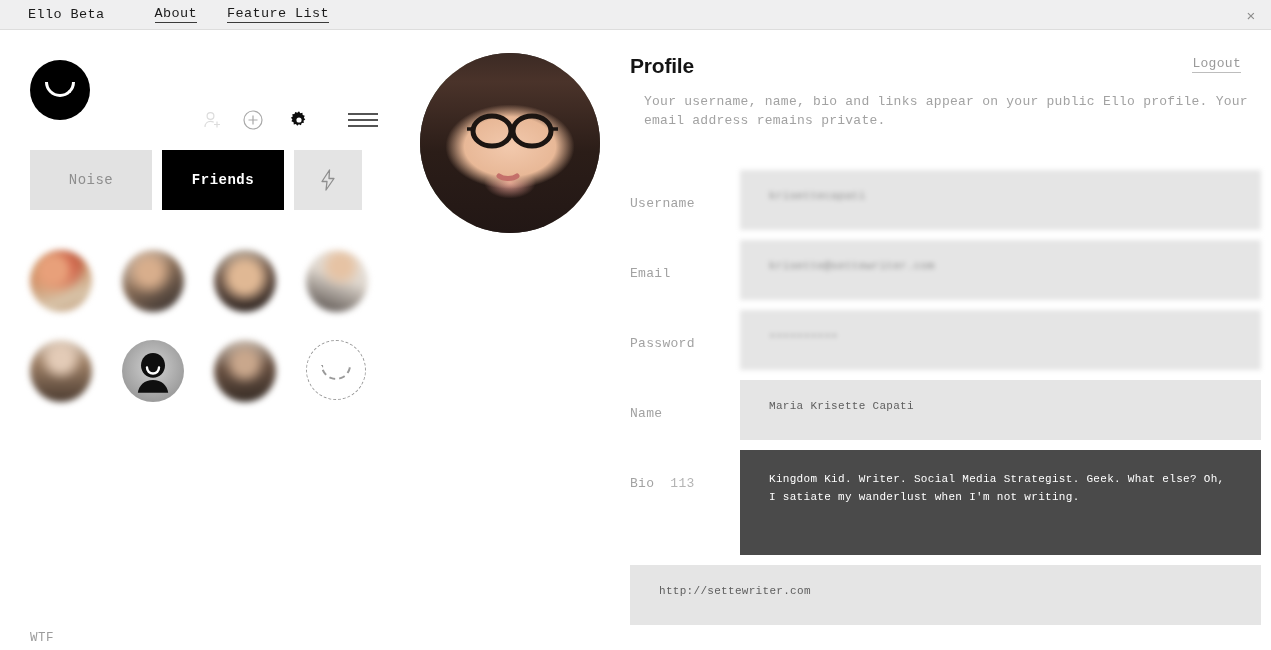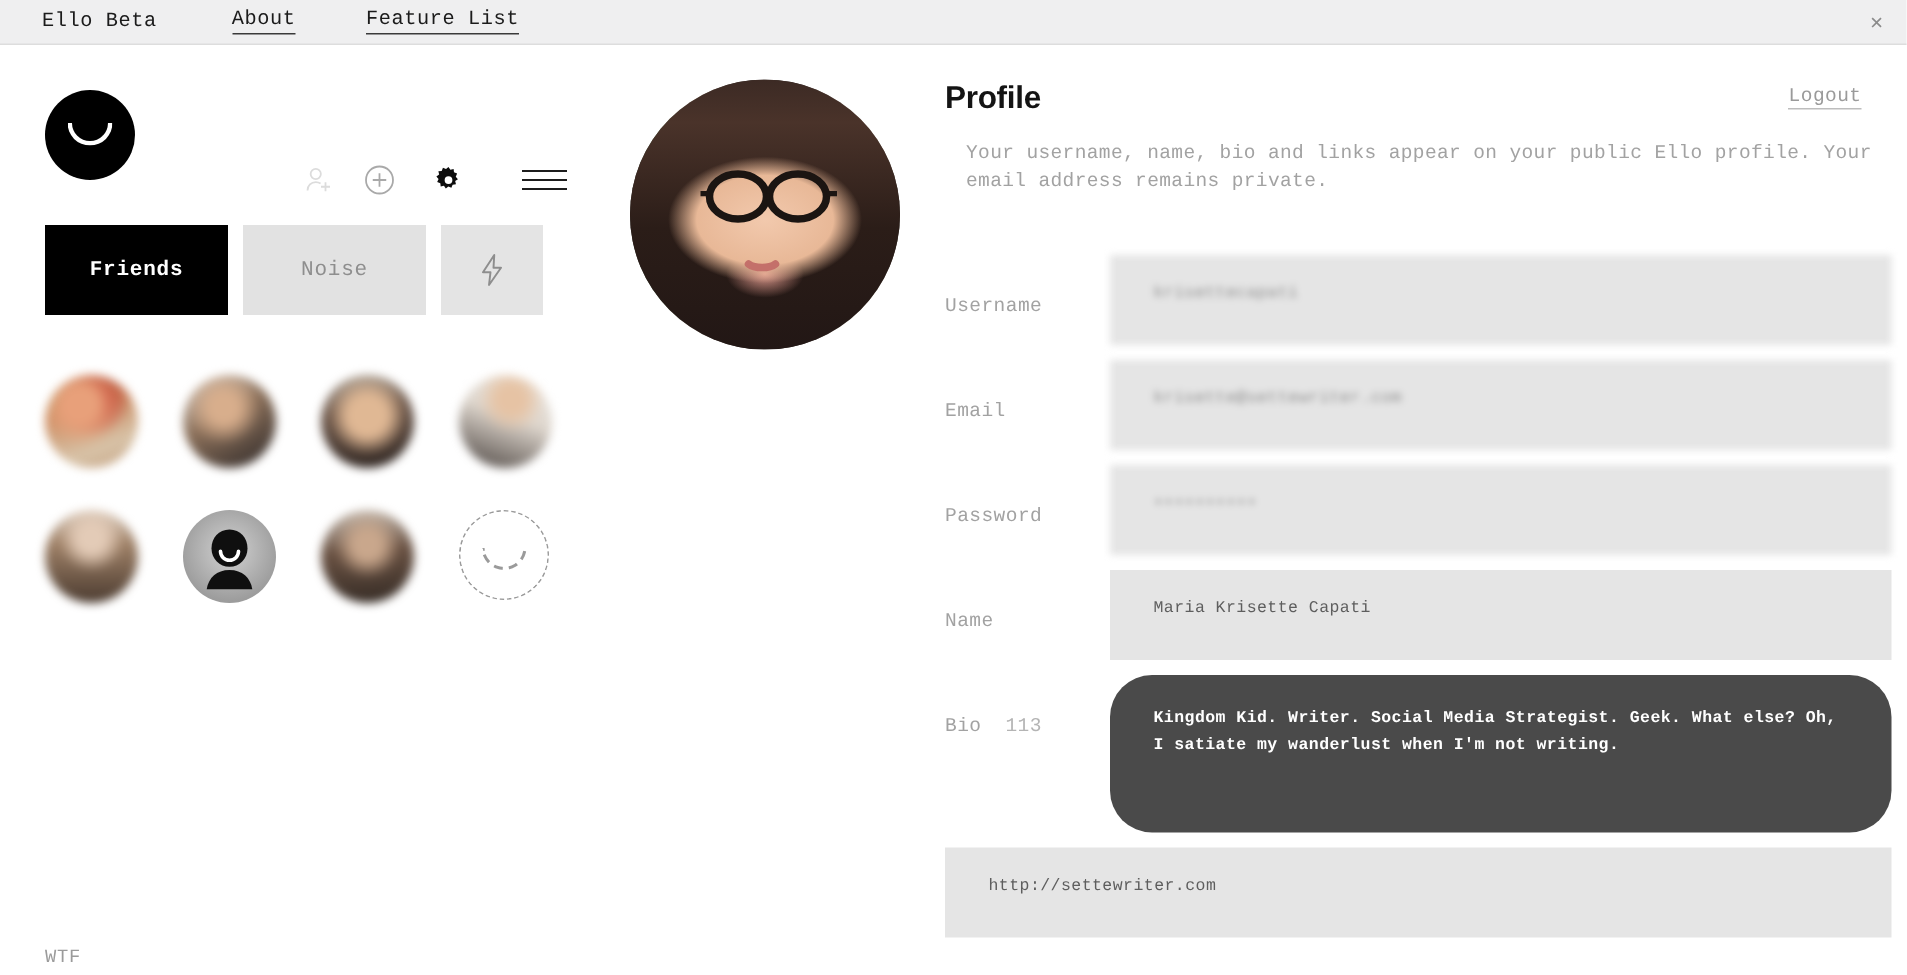--- a/index.html
+++ b/index.html
@@ -16,21 +16,21 @@
     width: 1271px; height: 30px;
     background: #efeff0;
     border-bottom: 1px solid #dddddd;
     display: flex; align-items: center;
   }
   .topbar .brand {
     margin-left: 28px;
     font-size: 13.5px; color: #1b1b1b; letter-spacing: 0.4px;
   }
   .topbar .navlink {
-    margin-left: 47px;
+    margin-left: 30px;
     font-size: 13.5px; color: #1b1b1b; letter-spacing: 0.4px;
     text-decoration: none;
     border-bottom: 1px solid #3a3a3a;
     padding-bottom: 1px;
     cursor: pointer;
   }
   .topbar .navlink.first { margin-left: 50px; }
   .close-btn {
     position: absolute; right: 12px; top: 8px;
     width: 16px; height: 16px; cursor: pointer;
@@ -144,21 +144,21 @@
   .flabel .count { margin-left: 16px; color: #b4b4b4; }
   .fbox {
     flex: 1; background: #e5e5e5; min-height: 60px;
     padding: 20px 0 0 29px;
     font-size: 11px; color: #6e6e6e; letter-spacing: 0.3px;
     cursor: text;
   }
   .fbox.blurred { color: #8d8d8d; filter: blur(2.6px); }
   .fbox.dark {
     background: #4a4a4a; min-height: 105px; color: #ffffff;
-    font-weight: bold; line-height: 18px; padding-right: 34px; border-radius: 28px;
+    font-weight: normal; line-height: 18px; padding-right: 34px;
   }
   .fbox.value { color: #5e5e5e; }
   .frow.bio .flabel { padding-top: 26px; }
 </style>
 </head>
 <body>
 
 <div class="topbar">
   <span class="brand">Ello Beta</span>
   <span class="navlink first">About</span>
@@ -195,25 +195,25 @@
         </svg>
       </div>
       <div class="icon-btn menu-slot">
         <svg width="32" height="18" viewBox="0 0 32 18" stroke="#1d1d1d" stroke-width="1.4">
           <path d="M1 3h30M1 9h30M1 15h30"></path>
         </svg>
       </div>
     </div>
 
     <div class="tabs">
+      <div class="tab noise">
+        <span>Noise</span>
+      </div>
       <div class="tab friends">
         <span>Friends</span>
-      </div>
-      <div class="tab noise">
-        <span>Noise</span>
       </div>
       <div class="tab bolt">
         <svg width="18" height="24" viewBox="0 0 18 24" fill="none" stroke="#8e8e8e" stroke-width="1.3" stroke-linejoin="round">
           <path d="M10.5 2L3 13.5h5L7 22l8-11.5h-5z"></path>
         </svg>
       </div>
     </div>
 
     <div class="avatars">
       <div class="av-cell">

